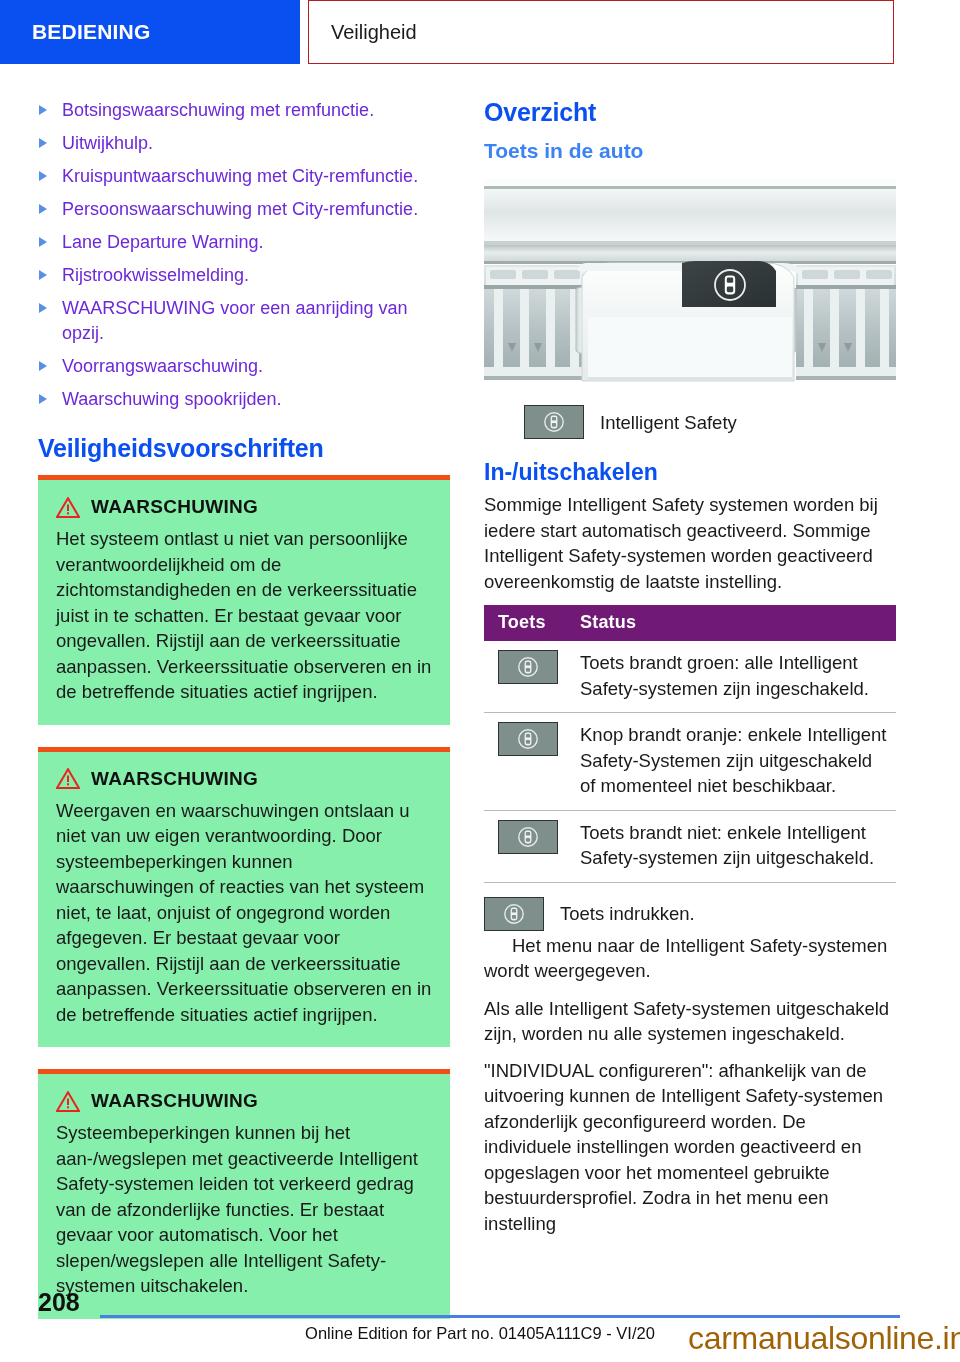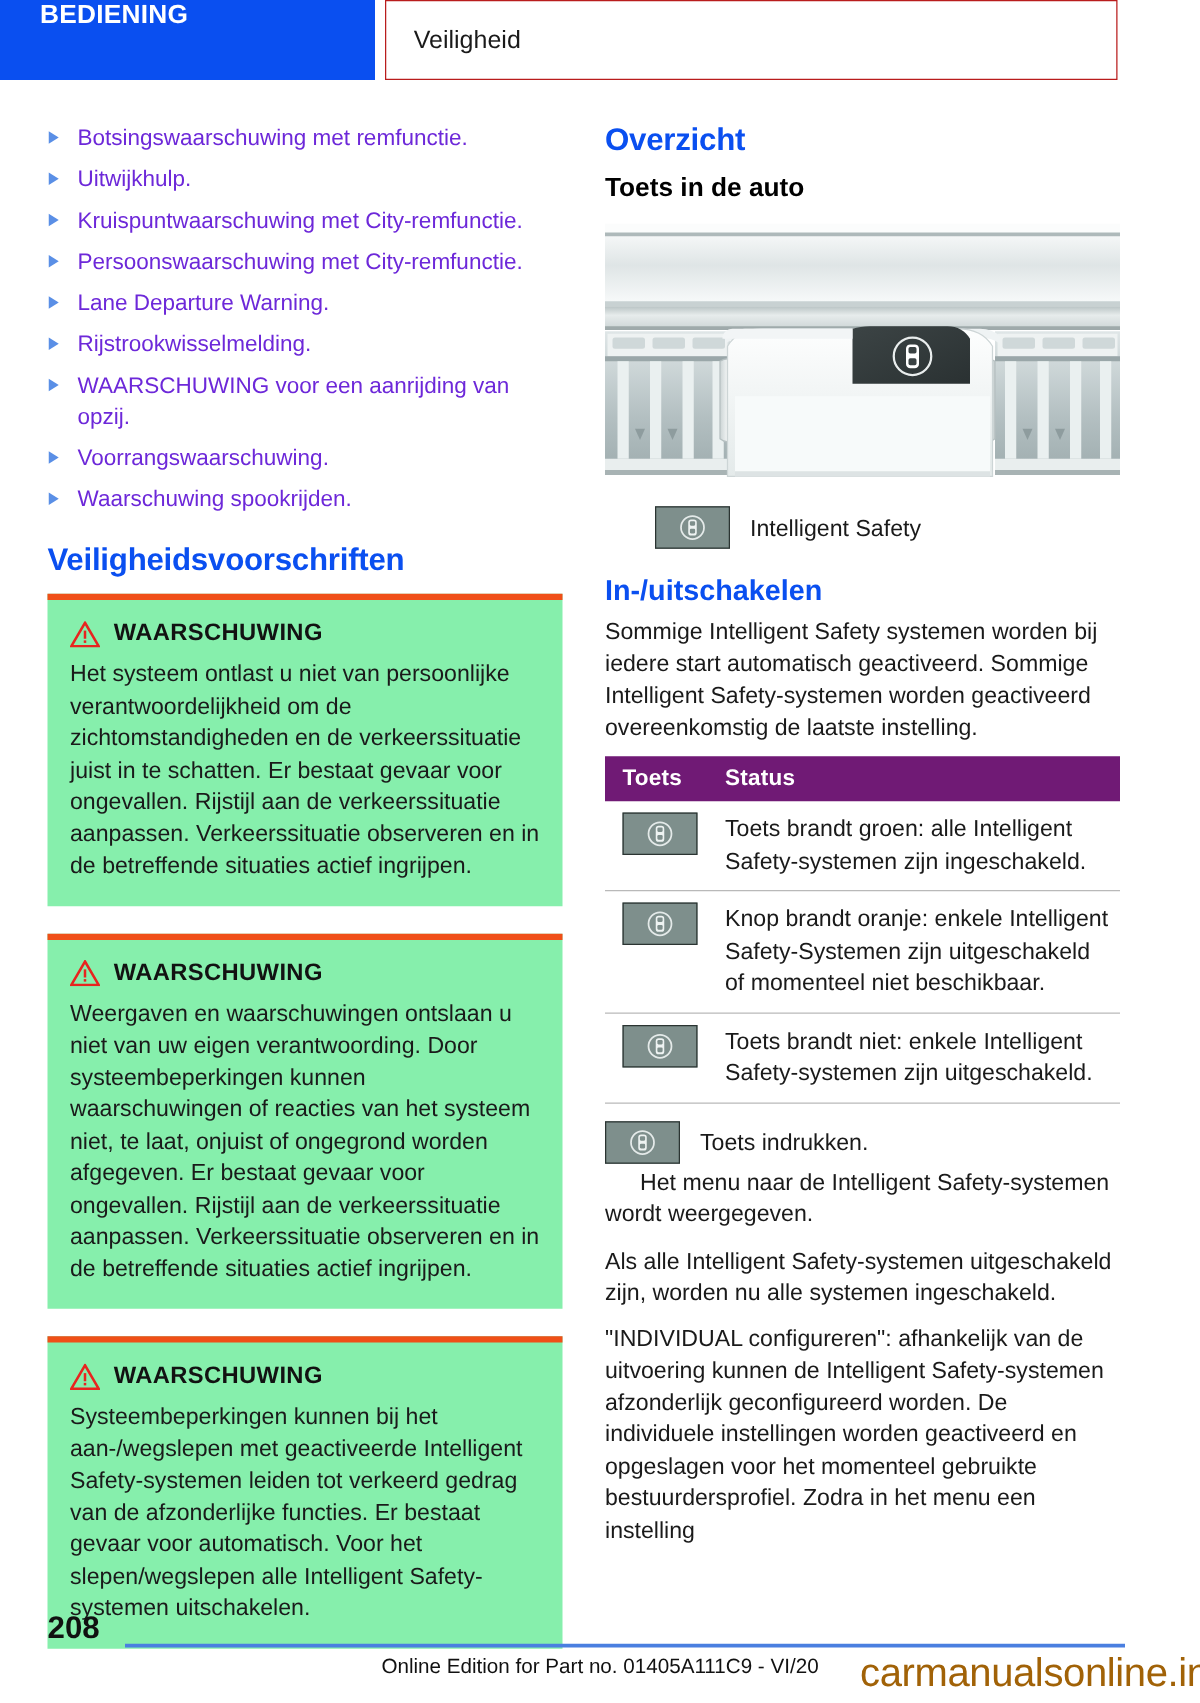--- a/index.html
+++ b/index.html
@@ -10,21 +10,21 @@
     color: #1a1a1a;
     overflow: hidden;
   }
   .page { position: relative; width: 960px; height: 1362px; }
 
   
   .header { position: absolute; left: 0; top: 0; width: 960px; height: 66px; }
   .chapter-tab {
     position: absolute; left: 0; top: 0; width: 300px; height: 64px;
     background: #0a4ff0;
-    display: flex; align-items: flex-start;
+    display: flex; align-items: center;
   }
   .chapter-tab span {
     color: #ffffff; font-size: 21px; font-weight: bold;
     letter-spacing: 0.2px; padding-left: 32px;
   }
   .section-tab {
     position: absolute; left: 308px; top: 0; width: 586px; height: 64px;
     background: #ffffff; border: 1px solid #b91c1c;
     display: flex; align-items: center;
   }
@@ -47,21 +47,21 @@
     border-top: 5.5px solid transparent;
     border-bottom: 5.5px solid transparent;
   }
 
   
   h1.h-main {
     font-size: 25px; font-weight: bold; color: #0a4ff0;
     margin-top: 22px; margin-bottom: 12px; letter-spacing: -0.2px;
   }
   h2.h-sub {
-    font-size: 21px; font-weight: bold; color: #000000;
+    font-size: 21px; font-weight: bold; color: #3b82f6;
     margin-top: 2px; margin-bottom: 14px;
   }
   h2.h-sub2 {
     font-size: 23px; font-weight: bold; color: #0a4ff0;
     margin-top: 20px; margin-bottom: 6px;
   }
 
   
   .warnbox {
     background: #86efac; border-top: 5px solid #f04f18;

